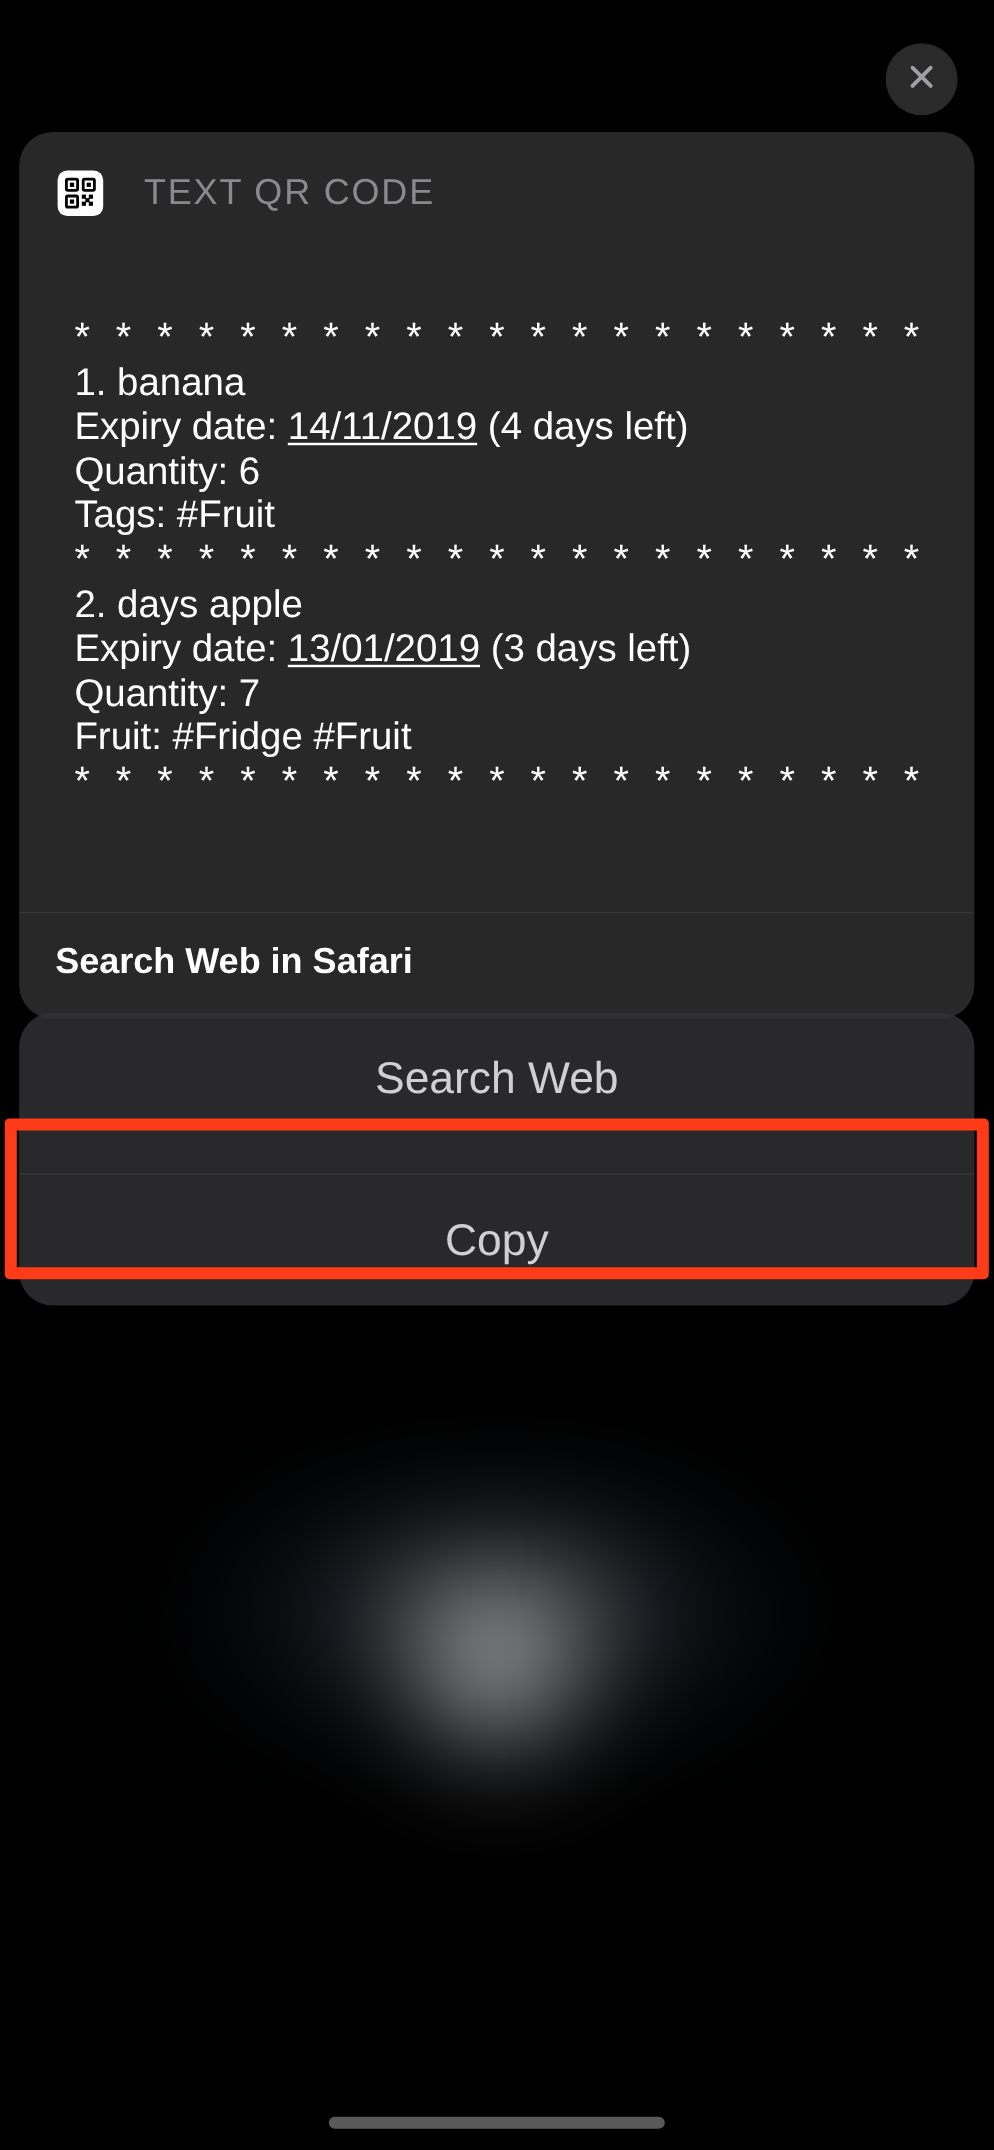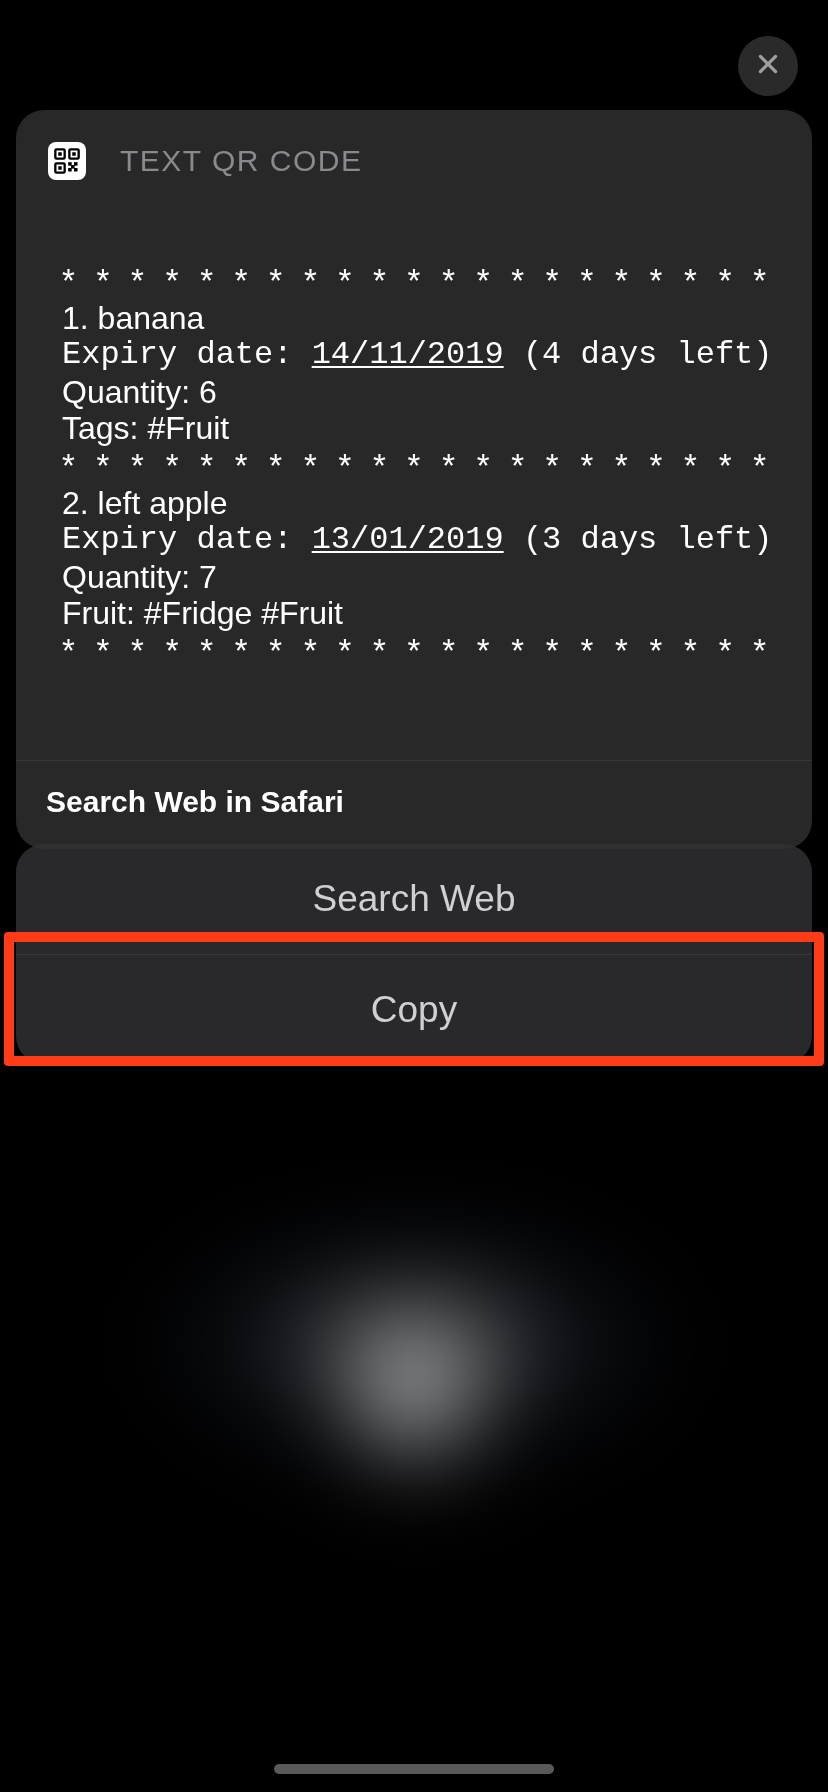--- a/index.html
+++ b/index.html
@@ -95,21 +95,21 @@
       line-height: 1.15;
       word-spacing: 0.35em;
       white-space: nowrap;
       overflow: hidden;
     }
     .item-block {
       font-size: 32px;
       line-height: 1.15;
     }
     .item-title { white-space: pre; }
-    .expiry-row { white-space: nowrap; font-family: Liberation Mono, monospace; }
+    .expiry-row { white-space: nowrap; }
     .date-underline {
       text-decoration: underline;
       text-decoration-thickness: 2px;
       text-underline-offset: 3px;
     }
     .card-footer {
       border-top: 1px solid rgba(255,255,255,0.07);
       padding: 24px 30px 30px 30px;
       color: #fff;
       font-size: 30px;
@@ -130,20 +130,21 @@
       display: flex;
       align-items: center;
       justify-content: center;
       color: #d0d0d3;
       font-size: 37px;
       font-weight: 400;
       cursor: pointer;
     }
     .action-btn + .action-btn {
       border-top: 1px solid rgba(255,255,255,0.08);
+      margin-top: 24px;
     }
     .highlight-box {
       position: absolute;
       left: 4px;
       right: 4px;
       top: 932px;
       height: 134px;
       border: 10px solid #ff3b18;
       border-radius: 4px;
       pointer-events: none;
@@ -202,21 +203,21 @@
       <div class="item-block">
         <div class="item-title"><span>1</span>. <span>banana</span></div>
         <div class="expiry-row"><span>Expiry date: </span><span class="date-underline">14/11/2019</span><span> (4 days left)</span></div>
         <div>Quantity: 6</div>
         <div>Tags: #Fruit</div>
       </div>
 
       <div class="divider-line">* * * * * * * * * * * * * * * * * * * * * * * * * * *</div>
 
       <div class="item-block">
-        <div class="item-title"><span>2</span>. <span>left apple</span></div>
+        <div class="item-title"><span>2</span>. <span>days apple</span></div>
         <div class="expiry-row"><span>Expiry date: </span><span class="date-underline">13/01/2019</span><span> (3 days left)</span></div>
         <div>Quantity: 7</div>
         <div>Fruit: #Fridge #Fruit</div>
       </div>
 
       <div class="divider-line">* * * * * * * * * * * * * * * * * * * * * * * * * * *</div>
     </div>
 
     <div class="card-footer">Search Web in Safari</div>
   </div>

